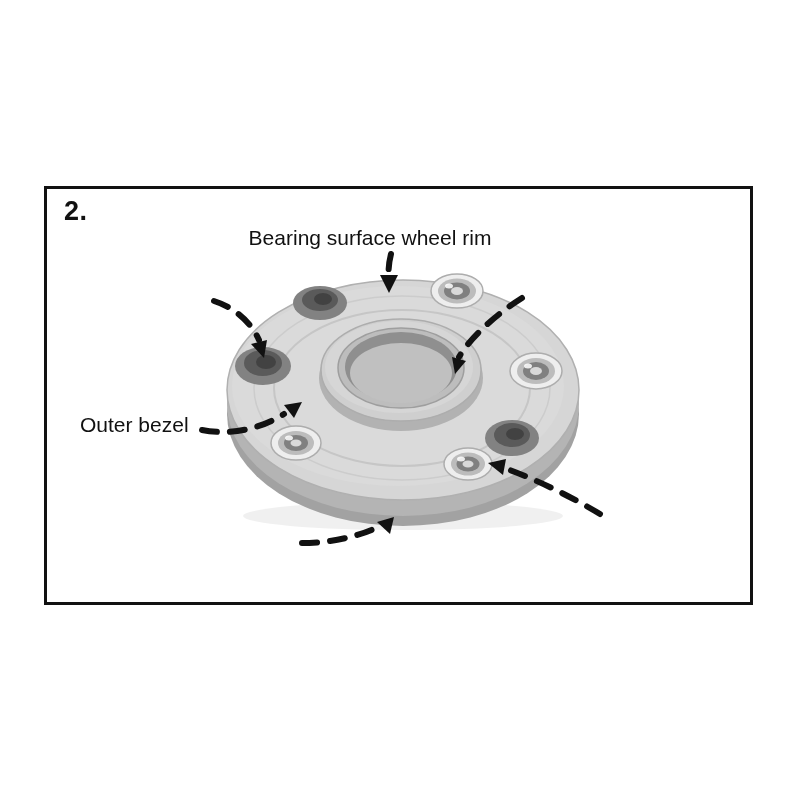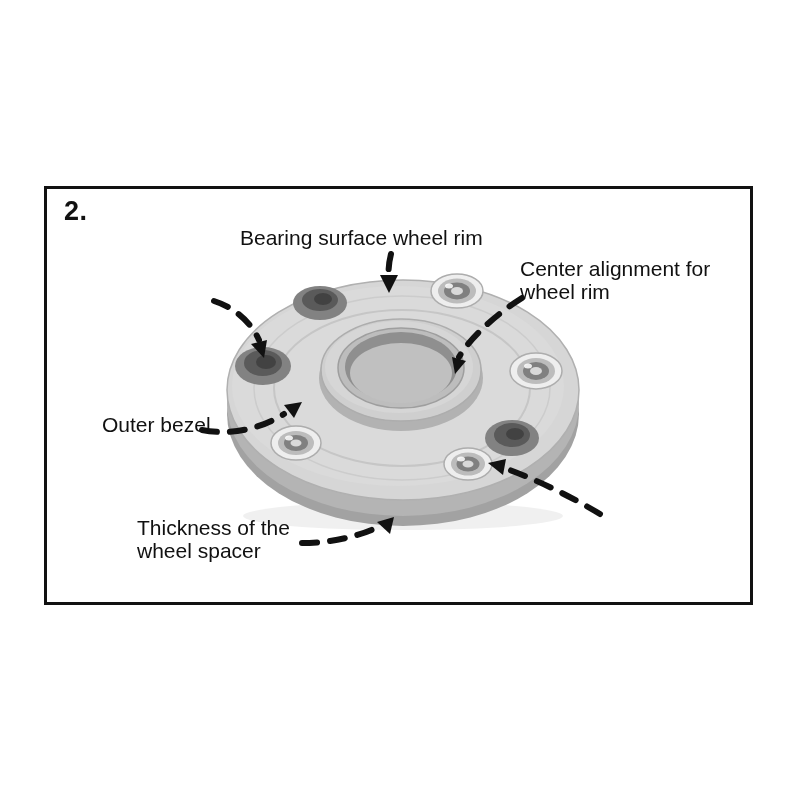--- a/index.html
+++ b/index.html
@@ -39,27 +39,27 @@
     left: 64px;
     top: 196px;
     font-size: 27px;
     font-weight: bold;
     letter-spacing: 0.5px;
   }
   .label {
     position: absolute;
     font-size: 21px;
     line-height: 23px;
-    text-align: left;
+    text-align: center;
     white-space: pre-line;
   }
   .label-bearing   { left: 240px; top: 226px; width: 260px; }
   .label-tapered   { left: 46px;  top: 266px; width: 170px; }
   .label-center    { left: 520px; top: 257px; width: 210px; }
-  .label-bezel     { left: 102px;  top: 413px; width: 120px; text-align: left; }
+  .label-bezel     { left: 80px;  top: 413px; width: 120px; text-align: left; }
   .label-thickness { left: 137px; top: 516px; width: 170px; }
   .label-thread    { left: 480px; top: 516px; width: 250px; }
 </style>
 </head>
 <body>
 
 <div class="stage">
 
   <div class="frame"></div>
 
@@ -172,22 +172,18 @@
       <g>
         <path d="M 600 514 C 570 496 535 479 507 469"></path>
         <polygon points="488,463 503,475 506,459" fill="#111111" stroke="none"></polygon>
       </g>
     </g>
   </svg>
 
   <div class="label label-bearing">Bearing surface wheel rim</div>
 
 
-  <div class="label label-center">Center alignment for
-wheel rim</div>
 
   <div class="label label-bezel">Outer bezel</div>
 
-  <div class="label label-thickness">Thickness of the
-wheel spacer</div>
 
 
 </div>
 
 </body></html>

